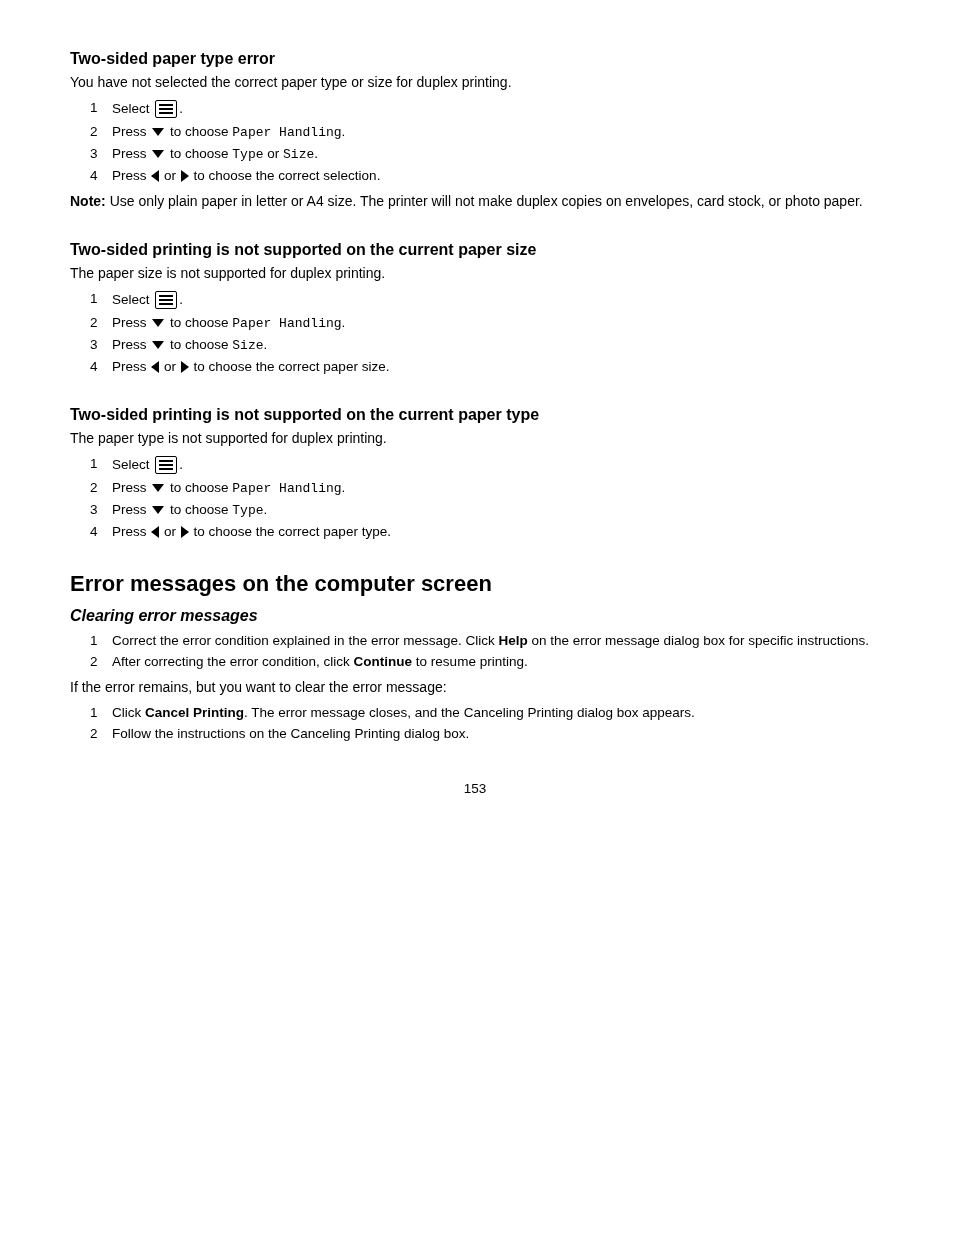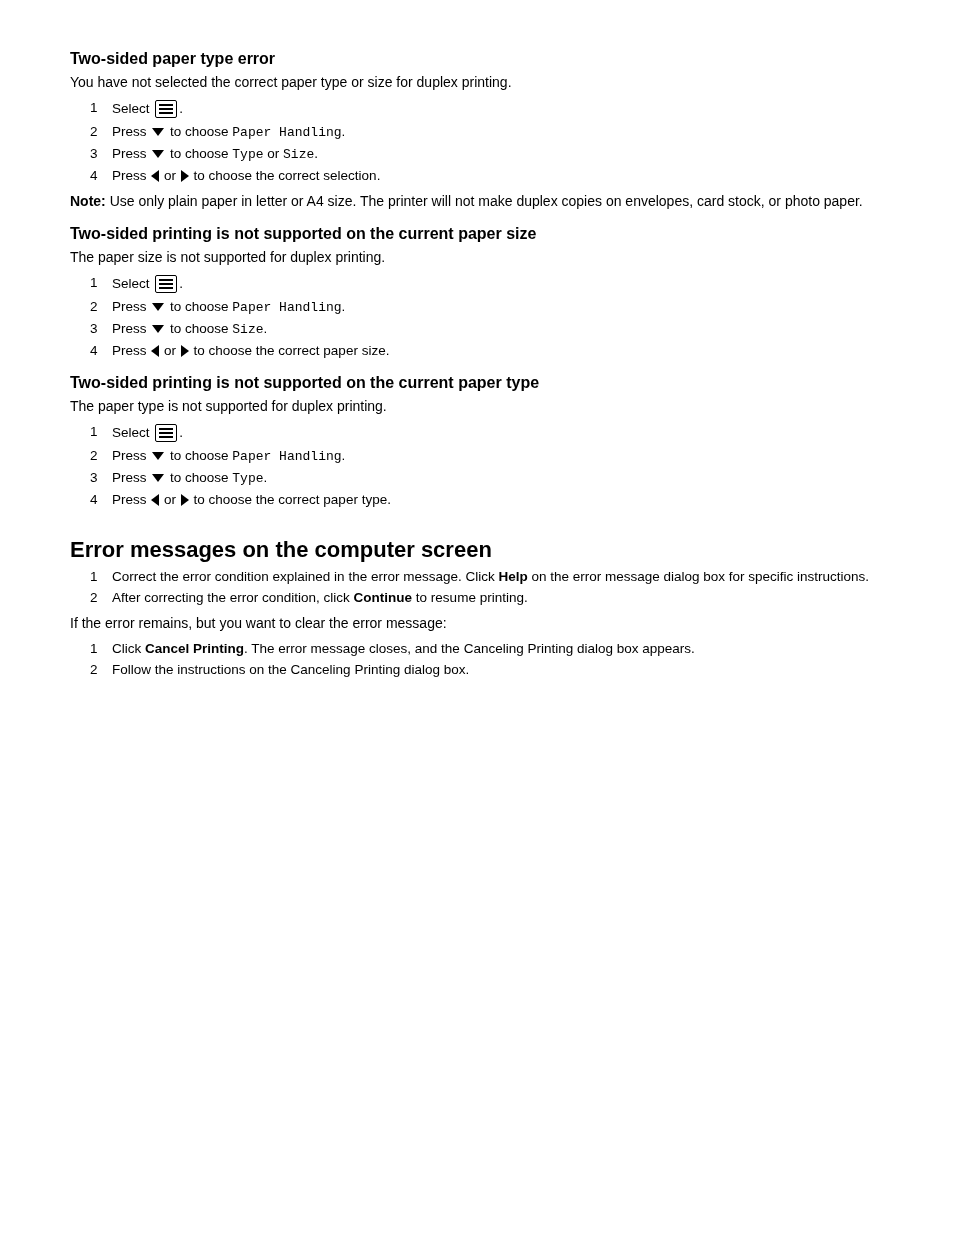--- a/index.html
+++ b/index.html
@@ -116,21 +116,21 @@
       border-left: 8px solid #000;
       vertical-align: middle;
       margin: 0 1px;
     }
     code, .mono {
       font-family: 'Courier New', Courier, monospace;
       font-weight: normal;
       font-size: 13px;
     }
     .section-divider {
-      margin-top: 16px;
+      margin-top: 32px;
     }
     .page-num {
       text-align: center;
       font-size: 13.5px;
       margin-top: 40px;
     }
     .steps-outer {
       margin-left: 10px;
     }
   </style>
@@ -234,20 +234,21 @@
           <span class="step-content">
             Press <span class="arrow-left"></span> or <span class="arrow-right"></span> to choose the correct paper type.
           </span>
         </li>
       </ol>
     </div>
   </div>
 
   <div class="section-divider">
     <h1 class="section-title">Error messages on the computer screen</h1>
+    <h3 class="italic-title">Clearing error messages</h3>
     <div class="steps-outer">
       <ol class="steps">
         <li>
           <span class="step-num">1</span>
           <span class="step-content">
             Correct the error condition explained in the error message. Click <b>Help</b> on the error message dialog box for specific instructions.
           </span>
         </li>
         <li>
           <span class="step-num">2</span>
@@ -269,14 +270,15 @@
         <li>
           <span class="step-num">2</span>
           <span class="step-content">
             Follow the instructions on the Canceling Printing dialog box.
           </span>
         </li>
       </ol>
     </div>
   </div>
 
+  <div class="page-num">153</div>
 
 </div>
 
 </body></html>

